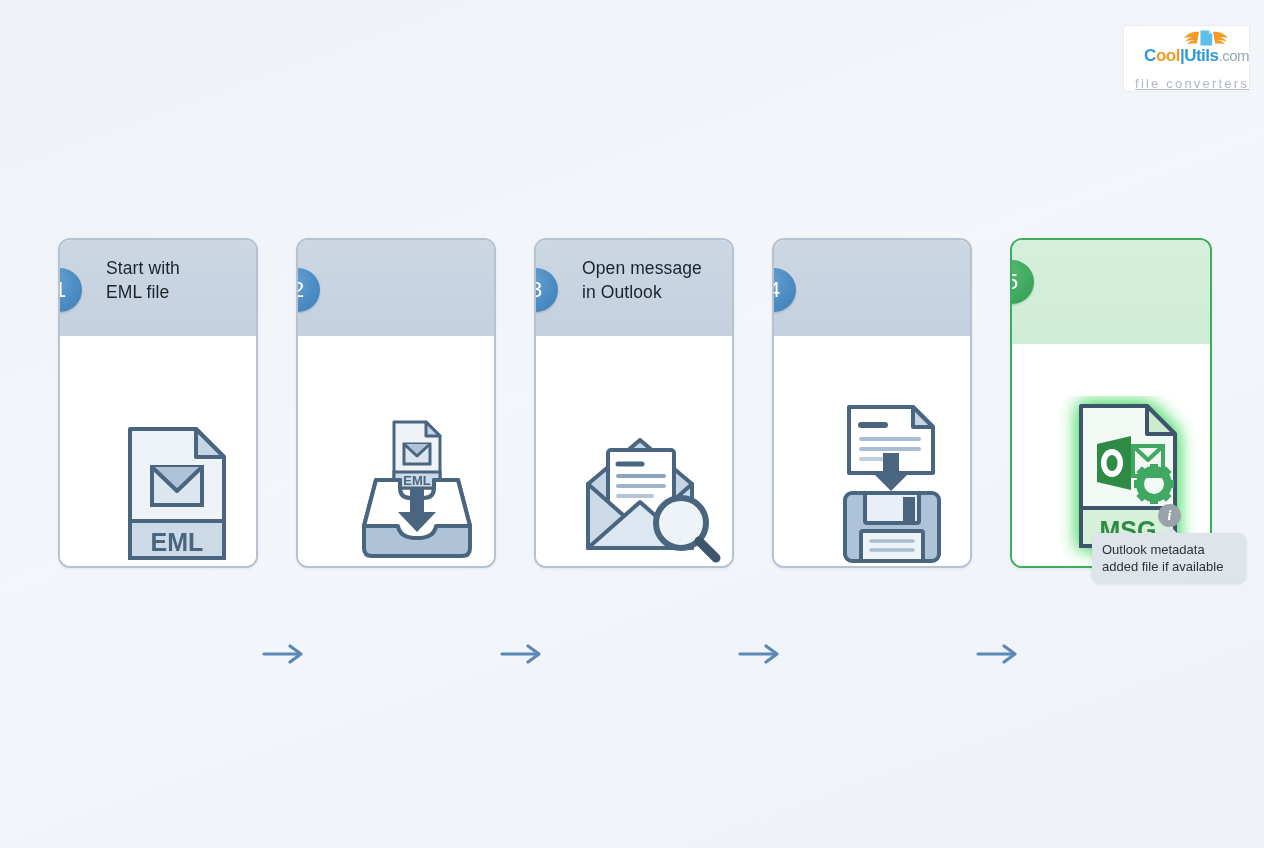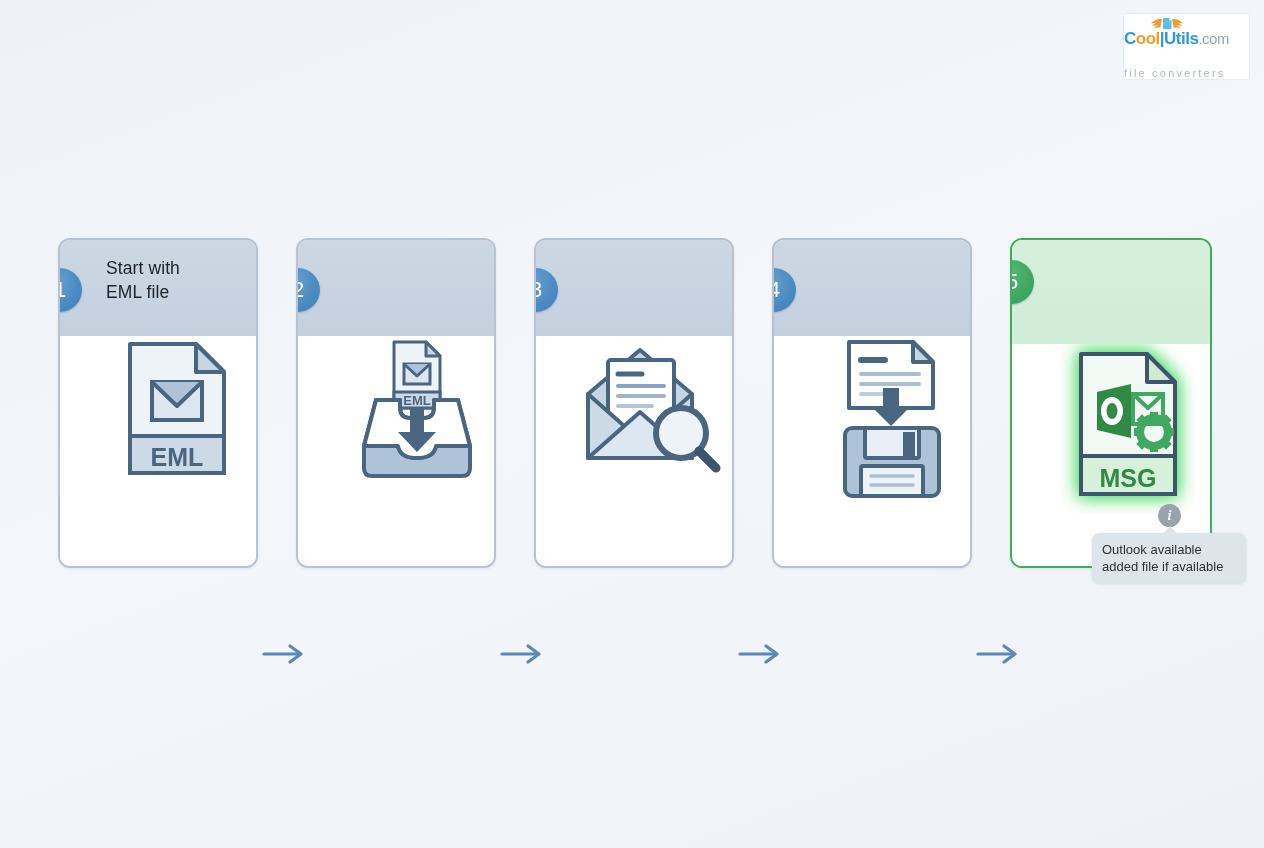--- a/index.html
+++ b/index.html
@@ -3,54 +3,54 @@
 <meta charset="utf-8">
 <style>
   html,body{margin:0;padding:0;}
   body{
     width:1264px;height:848px;
     background:linear-gradient(160deg,#eef2f7 0%,#f3f6fa 45%,#eef2f7 100%);
     font-family:"Liberation Sans","DejaVu Sans",sans-serif;
     overflow:hidden;position:relative;
   }
   .logo{
-    position:absolute;left:1124px;top:14px;width:125px;height:65px;
+    position:absolute;left:1124px;top:26px;width:125px;height:65px;
     background:#ffffff;border-radius:2px;
     box-shadow:0 0 0 1px rgba(0,0,0,0.04);
-    display:flex;flex-direction:column;align-items:flex-start;justify-content:flex-start;
+    display:flex;flex-direction:column;align-items:flex-end;justify-content:flex-start;
     padding-top:3px;box-sizing:border-box;
   }
   .logo-mark{width:86px;height:26px;}
   .logo-word{font-size:17px;font-weight:bold;letter-spacing:-0.5px;line-height:18px;white-space:nowrap;}
   .lw-c{color:#2e9ad6;}
   .lw-ool{color:#f59a22;}
   .lw-bar{color:#2e9ad6;}
   .lw-utils{color:#2e9ad6;}
   .lw-com{color:#9aa5ad;font-weight:normal;font-size:15px;}
-  .logo-tag{font-size:11px;letter-spacing:2.2px;color:#b0b8bf;margin-top:19px;}
+  .logo-tag{font-size:13px;letter-spacing:2.2px;color:#b0b8bf;margin-top:11px;text-decoration:underline;}
 
   .flow{position:absolute;left:0;top:228px;width:1264px;height:350px;}
 
   .card{
     position:absolute;top:10px;width:200px;height:330px;
     border:2px solid #b6c2cf;border-radius:12px;
     background:#fdfdfe;box-sizing:border-box;overflow:hidden;
     box-shadow:0 1px 3px rgba(90,110,130,0.10);
   }
   .card .head{
     height:96px;
     background:linear-gradient(180deg,#ccd7e3 0%,#c7d3e0 60%,#c4d0de 100%);
     box-sizing:border-box;padding:16px 14px 0 46px;
   }
   .card .head .title{
     font-size:17.5px;line-height:24px;color:#1d2329;letter-spacing:0.1px;
   }
   .card .body{
     height:230px;background:#fff;position:relative;
-    display:flex;align-items:flex-start;justify-content:center;padding-left:37px;
+    display:flex;align-items:flex-end;justify-content:center;padding-left:37px;
   }
   .badge{
     position:absolute;left:-22px;top:28px;width:44px;height:44px;border-radius:50%;
     background:radial-gradient(circle at 34% 30%,#6ba3d2 0%,#4a8bc2 60%,#4180b8 100%);
     color:#fff;font-size:22px;display:flex;align-items:center;justify-content:center;
     box-shadow:0 1px 2px rgba(40,70,100,0.25);z-index:5;
   }
   .card.green{border-color:#3fae5a;}
   .card.green .head{background:linear-gradient(180deg,#d6efdb 0%,#cfecd6 100%);}
   .card.green .badge{
@@ -144,20 +144,21 @@
   </div>
 
   <svg class="arrow" style="left:500px;" viewBox="0 0 46 24">
     <path d="M2 12 H36" stroke="#5b88b5" stroke-width="3.2" stroke-linecap="round"></path>
     <path d="M28 4 L39 12 L28 20" fill="none" stroke="#5b88b5" stroke-width="3.2" stroke-linecap="round" stroke-linejoin="round"></path>
   </svg>
 
   <div class="card" style="left:534px;">
     <div class="head">
       <div class="badge">3</div>
+      <div class="title">Open message<br>in Outlook</div>
     </div>
     <div class="body">
       <svg width="150" height="140" viewBox="0 0 150 140">
         <path d="M10 58 L62 14 L114 58 V122 H10 Z" fill="#c6d5e4" stroke="#4a6580" stroke-width="4" stroke-linejoin="round"></path>
         <rect x="30" y="24" width="66" height="66" rx="3" fill="#ffffff" stroke="#4a6580" stroke-width="4"></rect>
         <path d="M40 38 H64" stroke="#4a6580" stroke-width="5" stroke-linecap="round"></path>
         <path d="M40 50 H86" stroke="#8aa4bd" stroke-width="4" stroke-linecap="round"></path>
         <path d="M40 60 H86" stroke="#9db4ca" stroke-width="4" stroke-linecap="round"></path>
         <path d="M40 70 H74" stroke="#b2c5d7" stroke-width="4" stroke-linecap="round"></path>
         <path d="M10 58 L62 104 L114 58 V122 H10 Z" fill="#ccd9e6" stroke="#4a6580" stroke-width="4" stroke-linejoin="round"></path>
@@ -242,15 +243,15 @@
           <circle cx="99" cy="88" r="5" fill="#f2f8f3"></circle>
           <text x="73" y="143" fill="#2e8b45" font-size="25" font-weight="bold" text-anchor="middle" font-family="Liberation Sans, sans-serif">MSG</text>
         </g>
       </svg>
     </div>
   </div>
 </div>
 
 <div class="infodot">i</div>
 <div class="tooltip">
-  <div>Outlook available</div>
+  <div>Outlook metadata</div>
   <div>added file if available</div>
 </div>
 
 </body></html>

